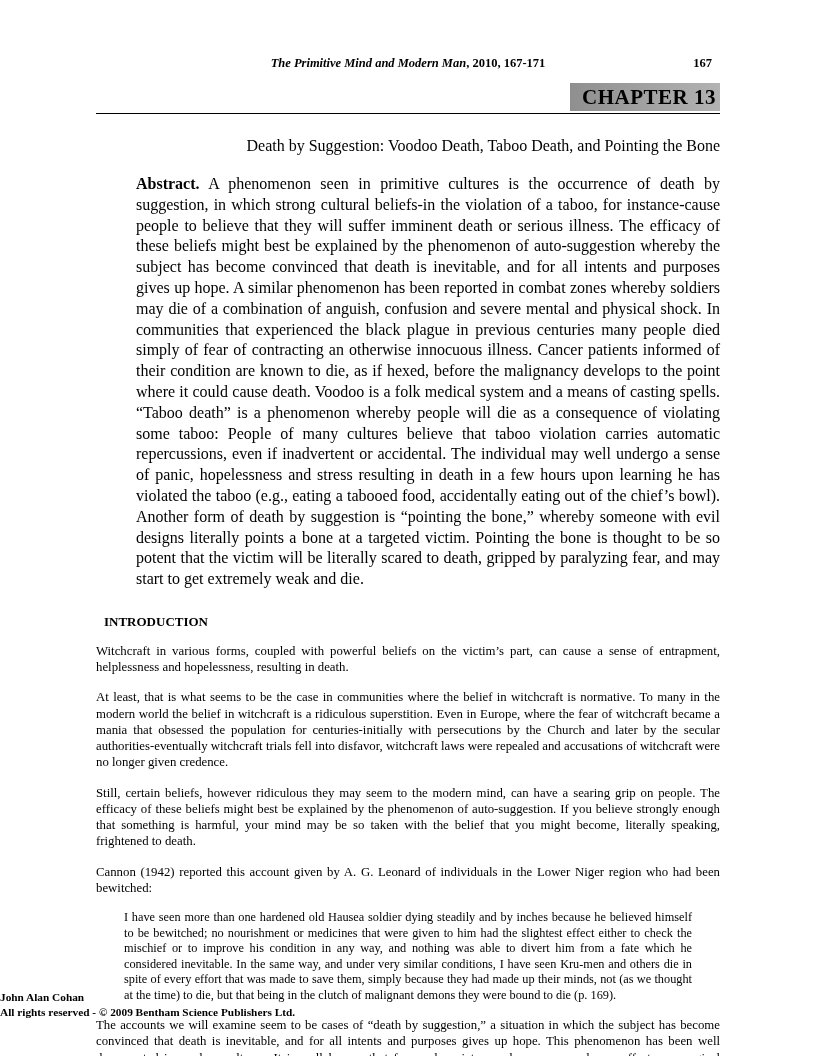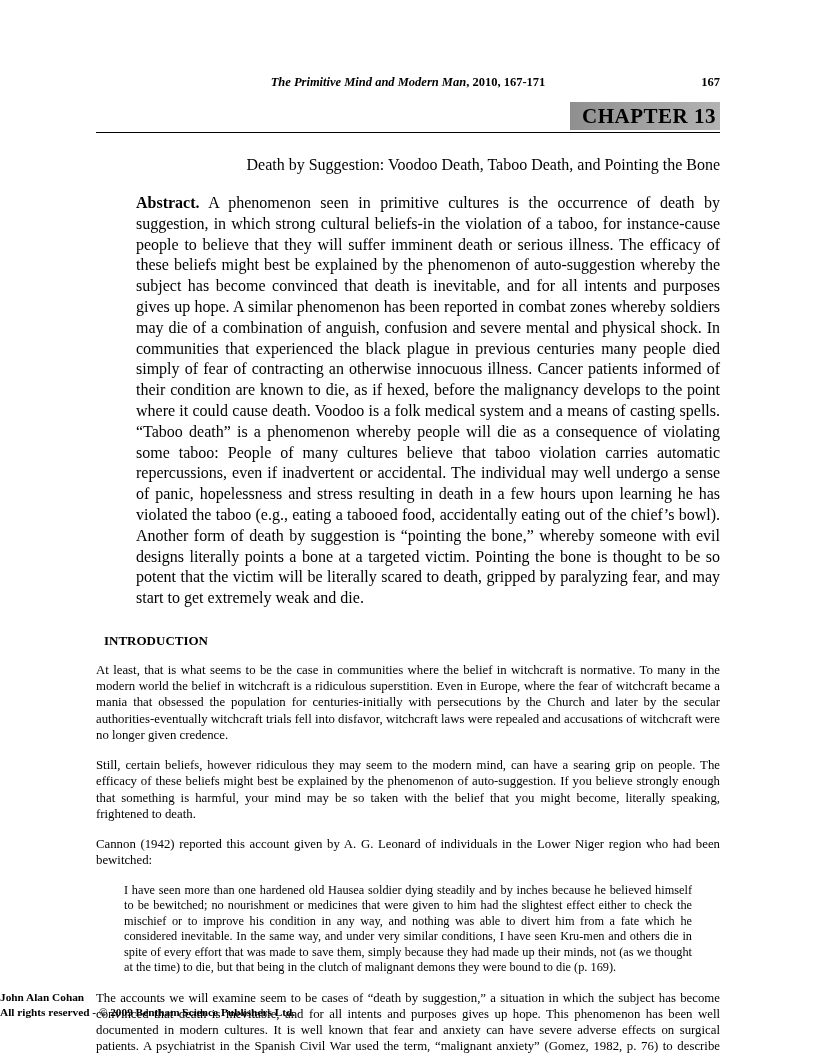--- a/index.html
+++ b/index.html
@@ -7,35 +7,35 @@
     padding: 0;
     background: #ffffff;
   }
   .page {
     width: 816px;
     height: 1056px;
     margin: 0 auto;
     background: #ffffff;
     box-sizing: border-box;
     position: relative;
-    padding: 75px 96px 0 96px;
+    padding: 56px 96px 0 96px;
     font-family: "Liberation Serif", serif;
     color: #000000;
   }
   .running-header {
     position: relative;
     text-align: center;
     font-size: 12.5px;
     font-weight: bold;
     line-height: 15px;
   }
   .running-header .book { font-style: italic; }
   .running-header .pageno {
     position: absolute;
-    right: 0;
+    right: 8px;
     top: 0;
     font-style: normal;
   }
   .chapter-row {
     text-align: right;
     margin-top: 12px;
   }
   .chapter-box {
     display: inline-block;
     background: linear-gradient(to right, #8f8f8f, #b3b3b3);
@@ -108,20 +108,21 @@
   </div>
 
   <hr class="rule">
 
   <h1 class="article-title">Death by Suggestion: Voodoo Death, Taboo Death, and Pointing the Bone</h1>
 
   <p class="abstract"><strong>Abstract.</strong> <span>A phenomenon seen in primitive cultures is the occurrence of death by suggestion, in which strong cultural beliefs-in the violation of a taboo, for instance-cause people to believe that they will suffer imminent death or serious illness. The efficacy of these beliefs might best be explained by the phenomenon of auto-suggestion whereby the subject has become convinced that death is inevitable, and for all intents and purposes gives up hope. A similar phenomenon has been reported in combat zones whereby soldiers may die of a combination of anguish, confusion and severe mental and physical shock. In communities that experienced the black plague in previous centuries many people died simply of fear of contracting an otherwise innocuous illness. Cancer patients informed of their condition are known to die, as if hexed, before the malignancy develops to the point where it could cause death. Voodoo is a folk medical system and a means of casting spells. “Taboo death” is a phenomenon whereby people will die as a consequence of violating some taboo: People of many cultures believe that taboo violation carries automatic repercussions, even if inadvertent or accidental. The individual may well undergo a sense of panic, hopelessness and stress resulting in death in a few hours upon learning he has violated the taboo (e.g., eating a tabooed food, accidentally eating out of the chief’s bowl). Another form of death by suggestion is “pointing the bone,” whereby someone with evil designs literally points a bone at a targeted victim. Pointing the bone is thought to be so potent that the victim will be literally scared to death, gripped by paralyzing fear, and may start to get extremely weak and die.</span></p>
 
   <h2 class="section-heading">INTRODUCTION</h2>
 
+  <p class="body-para">Witchcraft in various forms, coupled with powerful beliefs on the victim’s part, can cause a sense of entrapment, helplessness and hopelessness, resulting in death.</p>
   <p class="body-para">At least, that is what seems to be the case in communities where the belief in witchcraft is normative. To many in the modern world the belief in witchcraft is a ridiculous superstition. Even in Europe, where the fear of witchcraft became a mania that obsessed the population for centuries-initially with persecutions by the Church and later by the secular authorities-eventually witchcraft trials fell into disfavor, witchcraft laws were repealed and accusations of witchcraft were no longer given credence.</p>
   <p class="body-para">Still, certain beliefs, however ridiculous they may seem to the modern mind, can have a searing grip on people. The efficacy of these beliefs might best be explained by the phenomenon of auto-suggestion. If you believe strongly enough that something is harmful, your mind may be so taken with the belief that you might become, literally speaking, frightened to death.</p>
   <p class="body-para">Cannon (1942) reported this account given by A. G. Leonard of individuals in the Lower Niger region who had been bewitched:</p>
 
   <p class="quote">I have seen more than one hardened old Hausea soldier dying steadily and by inches because he believed himself to be bewitched; no nourishment or medicines that were given to him had the slightest effect either to check the mischief or to improve his condition in any way, and nothing was able to divert him from a fate which he considered inevitable. In the same way, and under very similar conditions, I have seen Kru-men and others die in spite of every effort that was made to save them, simply because they had made up their minds, not (as we thought at the time) to die, but that being in the clutch of malignant demons they were bound to die (p. 169).</p>
 
   <p class="body-para">The accounts we will examine seem to be cases of “death by suggestion,” a situation in which the subject has become convinced that death is inevitable, and for all intents and purposes gives up hope. This phenomenon has been well documented in modern cultures. It is well known that fear and anxiety can have severe adverse effects on surgical patients. A psychiatrist in the Spanish Civil War used the term, “malignant anxiety” (Gomez, 1982, p. 76) to describe soldiers who died of a combination of anguish, confusion and severe mental and physical shock. The outpouring of adrenalin with accompanying rapid pulse-the heart beating faster and faster-can push one into cardiac</p>
 
   <div class="footer">
     <div>John Alan Cohan</div>

